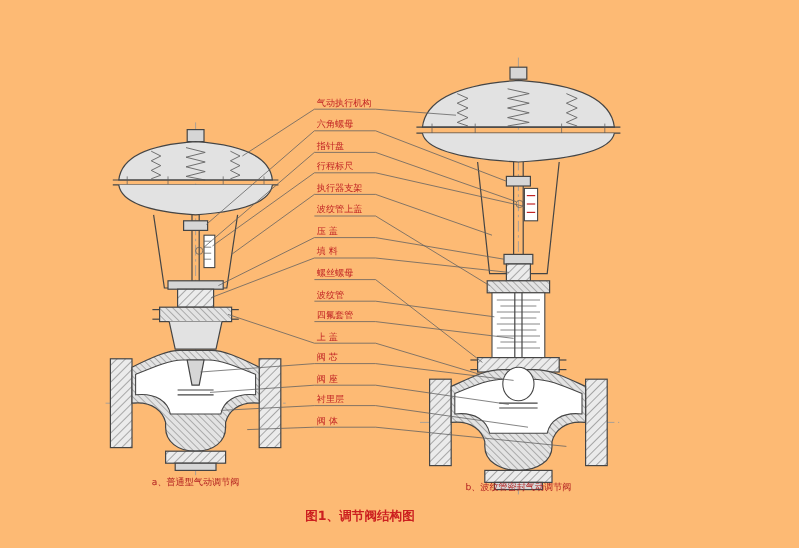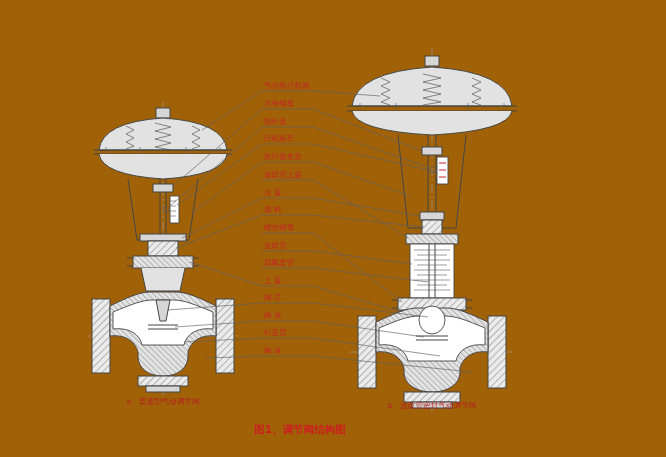--- a/index.html
+++ b/index.html
@@ -1,19 +1,19 @@
 <!DOCTYPE html>
 <html><head>
 <meta charset="utf-8">
 <style>
   html,body{margin:0;padding:0;background:#fff;}
   #canvas{
     position:relative;
     width:666px;height:457px;
-    background:#a16207;
+    background:#fdba74;
     font-family:"DejaVu Sans", sans-serif;
     overflow:hidden;
   }
   svg{position:absolute;left:0;top:0;}
   text{font-family:"DejaVu Sans", sans-serif;}
   .lbl{fill:#c22525;font-size:7.6px;}
   .cap{fill:#b32020;font-size:7.6px;text-anchor:middle;}
   .figtitle{fill:#cc1f1f;font-size:10.5px;font-weight:bold;text-anchor:middle;}
   .outline{stroke:#454545;stroke-width:1;fill:none;}
   .thin{stroke:#5a5a5a;stroke-width:0.6;fill:none;}

